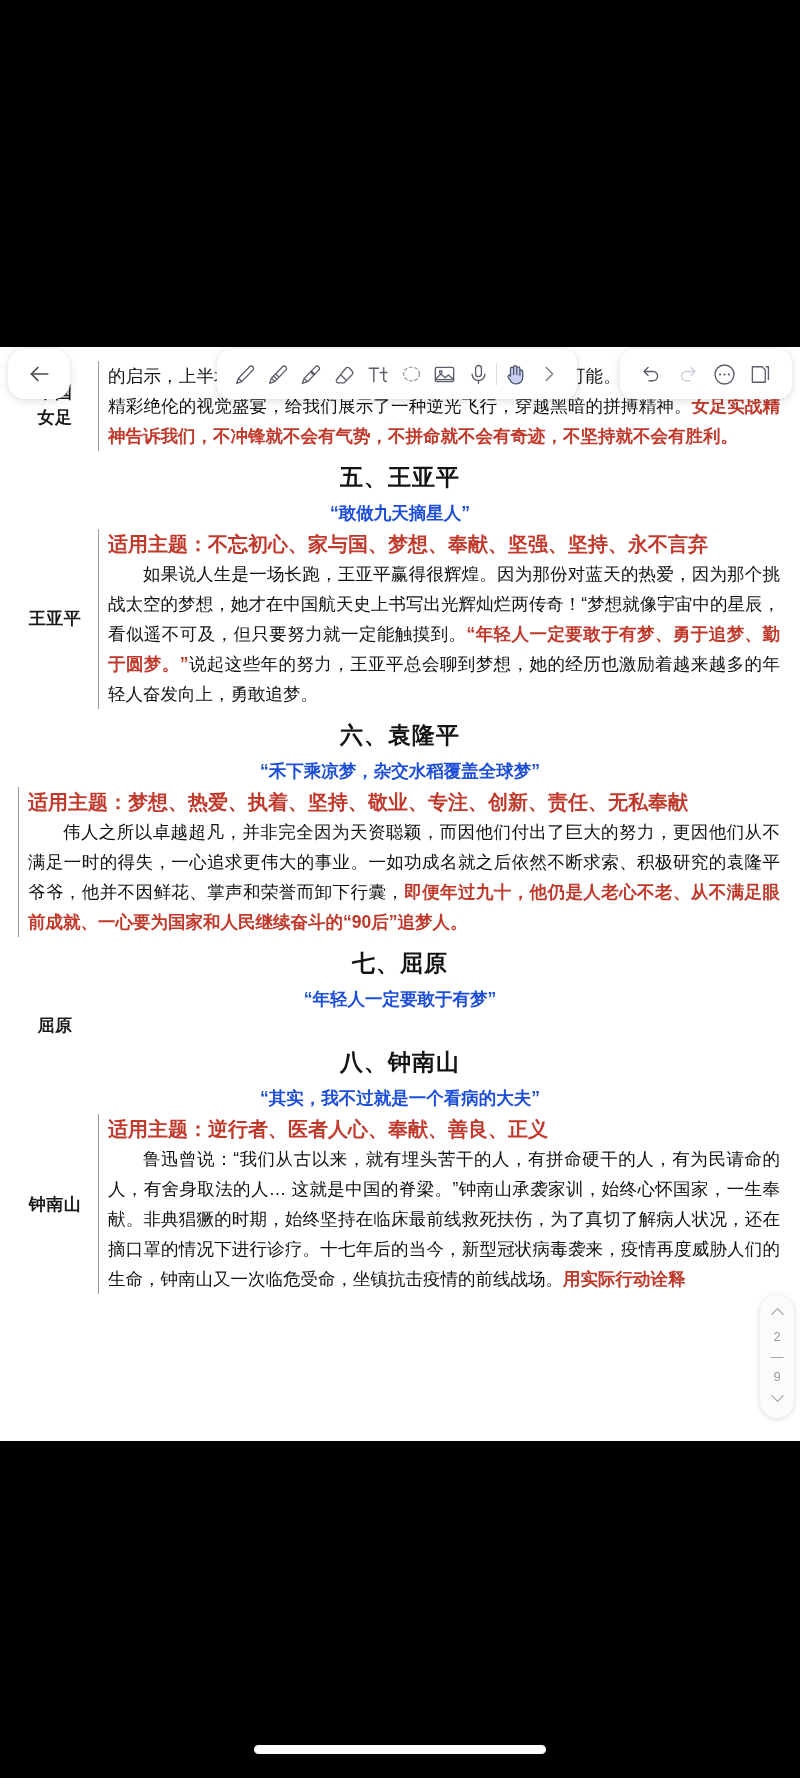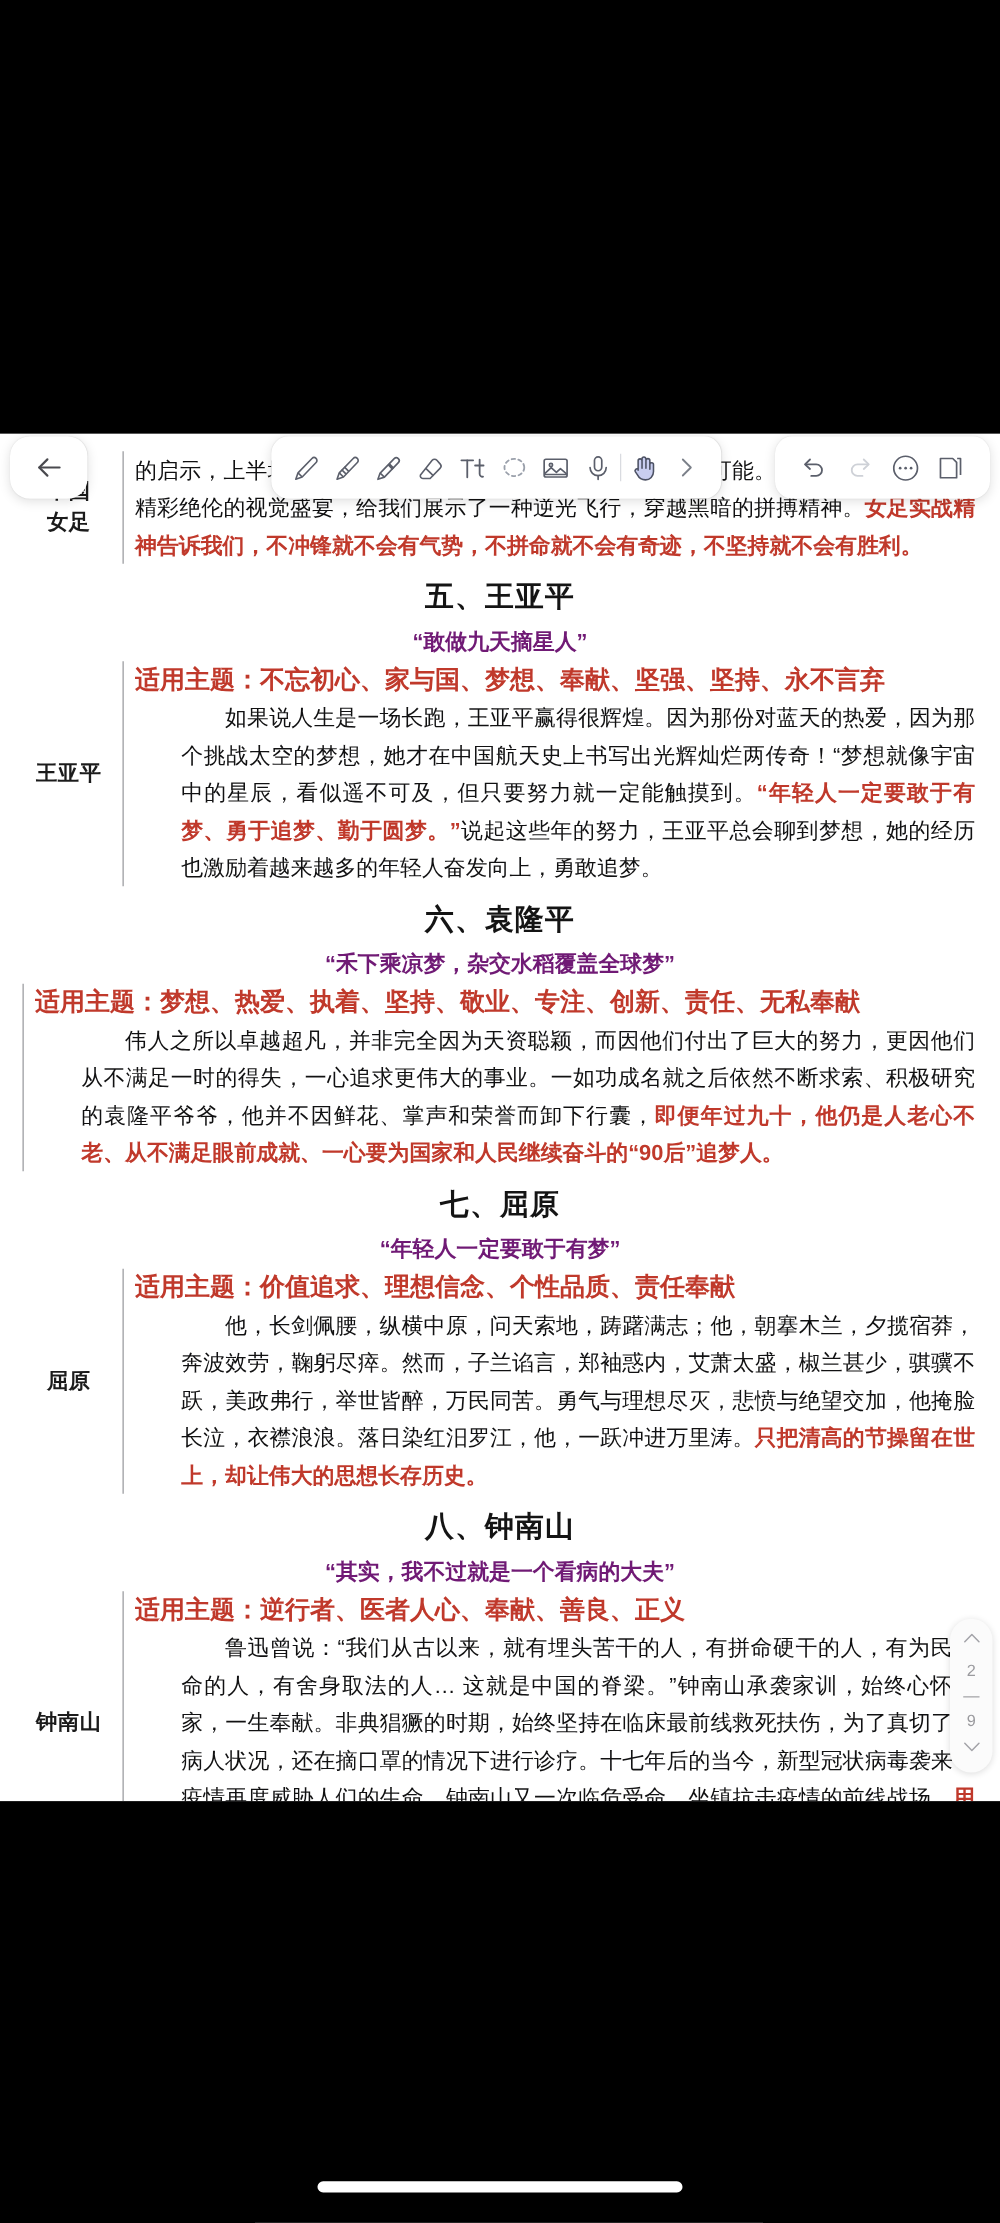--- a/index.html
+++ b/index.html
@@ -77,38 +77,38 @@
   p.para {
     font-size: 17.5px;
     line-height: 30px;
     color: #111112;
     text-align: justify;
     text-justify: inter-ideograph;
     font-family: "Liberation Sans", "DejaVu Sans", sans-serif;
     letter-spacing: 0px;
     word-break: break-all;
   }
-  p.indent { text-indent: 2em; margin-left: 37px; }
+  p.indent { text-indent: 2em; }
 
   .red { color: #c0392b; font-weight: bold; }
   .theme {
     font-size: 20px; line-height: 30px;
     color: #c0392b; font-weight: bold;
     white-space: nowrap;
   }
 
   .sec-title {
     text-align: center;
     font-size: 23px; font-weight: bold; color: #141414;
     line-height: 40px; letter-spacing: 1px;
     margin-top: 6px;
   }
   .sec-sub {
     text-align: center;
-    font-size: 17.5px; font-weight: bold; color: #701a75;
+    font-size: 17.5px; font-weight: bold; color: #1d4ed8;
     line-height: 32px;
   }
 
   
   .pagenav {
     position: absolute; right: 6px; top: 948px;
     width: 34px; padding: 9px 0 9px 0;
     background: #fbfbfb;
     border-radius: 17px;
     box-shadow: 0 1px 6px rgba(0,0,0,0.14);
@@ -166,24 +166,20 @@
           <div class="body">
             <p class="theme">适用主题：梦想、热爱、执着、坚持、敬业、专注、创新、责任、无私奉献</p>
             <p class="para indent"><span>伟人之所以卓越超凡，并非完全因为天资聪颖，而因他们付出了巨大的努力，更因他们从不满足一时的得失，一心追求更伟大的事业。一如功成名就之后依然不断求索、积极研究的袁隆平爷爷，他并不因鲜花、掌声和荣誉而卸下行囊，</span><span class="red">即便年过九十，他仍是人老心不老、从不满足眼前成就、一心要为国家和人民继续奋斗的“90后”追梦人。</span><span></span></p>
           </div>
         </div>
 
         <div class="sec-title">七、屈原</div>
         <div class="sec-sub">“年轻人一定要敢于有梦”</div>
         <div class="block">
           <div class="gutter">屈原</div>
-          <div class="body">
-            <p class="theme">适用主题：价值追求、理想信念、个性品质、责任奉献</p>
-            <p class="para indent"><span>他，长剑佩腰，纵横中原，问天索地，踌躇满志；他，朝搴木兰，夕揽宿莽，奔波效劳，鞠躬尽瘁。然而，子兰谄言，郑袖惑内，艾萧太盛，椒兰甚少，骐骥不跃，美政弗行，举世皆醉，万民同苦。勇气与理想尽灭，悲愤与绝望交加，他掩脸长泣，衣襟浪浪。落日染红汨罗江，他，一跃冲进万里涛。</span><span class="red">只把清高的节操留在世上，却让伟大的思想长存历史。</span><span></span></p>
-          </div>
         </div>
 
         <div class="sec-title">八、钟南山</div>
         <div class="sec-sub">“其实，我不过就是一个看病的大夫”</div>
         <div class="block">
           <div class="gutter">钟南山</div>
           <div class="body">
             <p class="theme">适用主题：逆行者、医者人心、奉献、善良、正义</p>
             <p class="para indent"><span>鲁迅曾说：“我们从古以来，就有埋头苦干的人，有拼命硬干的人，有为民请命的人，有舍身取法的人… 这就是中国的脊梁。”钟南山承袭家训，始终心怀国家，一生奉献。非典猖獗的时期，始终坚持在临床最前线救死扶伤，为了真切了解病人状况，还在摘口罩的情况下进行诊疗。十七年后的当今，新型冠状病毒袭来，疫情再度威胁人们的生命，钟南山又一次临危受命，坐镇抗击疫情的前线战场。</span><span class="red">用实际行动诠释</span><span></span></p>
           </div>

